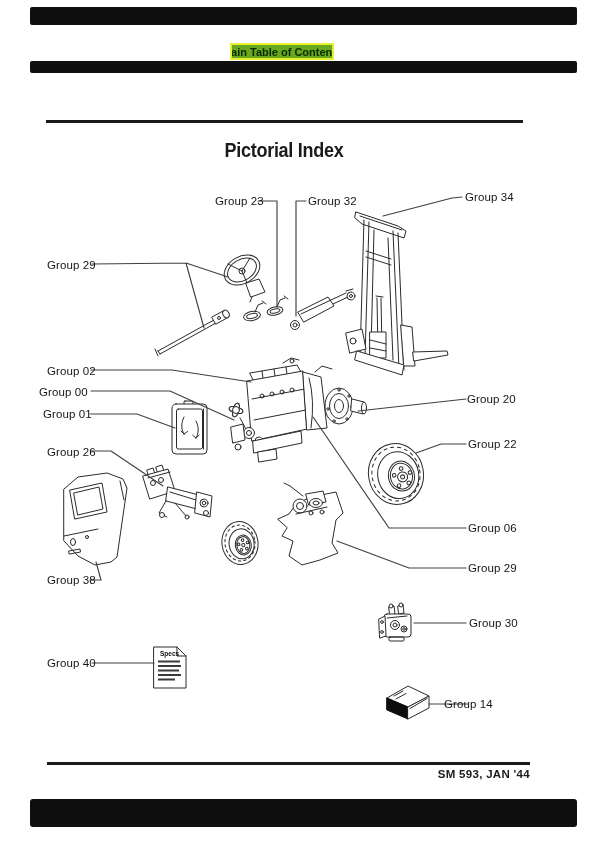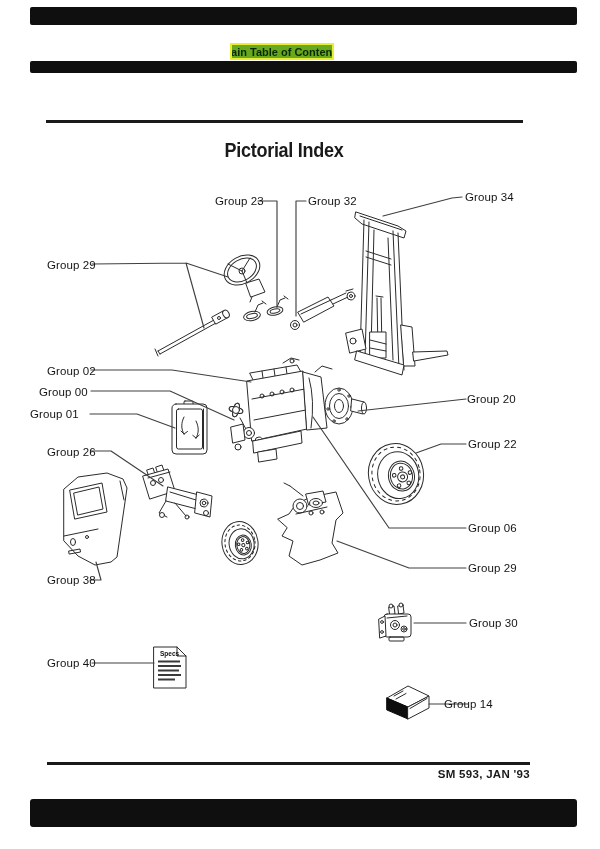--- a/index.html
+++ b/index.html
@@ -298,28 +298,28 @@
       <path d="M468,704 H429"></path>
     </g>
   </svg>
 
   <span class="lbl" style="left:215px;top:195px">Group 23</span>
   <span class="lbl" style="left:308px;top:195px">Group 32</span>
   <span class="lbl" style="left:465px;top:191px">Group 34</span>
   <span class="lbl" style="left:47px;top:259px">Group 29</span>
   <span class="lbl" style="left:47px;top:365px">Group 02</span>
   <span class="lbl" style="left:39px;top:386px">Group 00</span>
-  <span class="lbl" style="left:30px;top:408px">Group 01</span>
+  <span class="lbl" style="left:43px;top:408px">Group 01</span>
   <span class="lbl" style="left:47px;top:446px">Group 26</span>
   <span class="lbl" style="left:47px;top:574px">Group 38</span>
   <span class="lbl" style="left:47px;top:657px">Group 40</span>
   <span class="lbl" style="left:467px;top:393px">Group 20</span>
   <span class="lbl" style="left:468px;top:438px">Group 22</span>
   <span class="lbl" style="left:468px;top:522px">Group 06</span>
   <span class="lbl" style="left:468px;top:562px">Group 29</span>
   <span class="lbl" style="left:469px;top:617px">Group 30</span>
   <span class="lbl" style="left:444px;top:698px">Group 14</span>
 
   <div class="rule rule-bottom"></div>
-  <div class="footer-ref">SM 593, JAN '93</div>
+  <div class="footer-ref">SM 593, JAN '44</div>
   <div class="scan-bar bar-bottom"></div>
 
 </div>
 
 </body></html>

